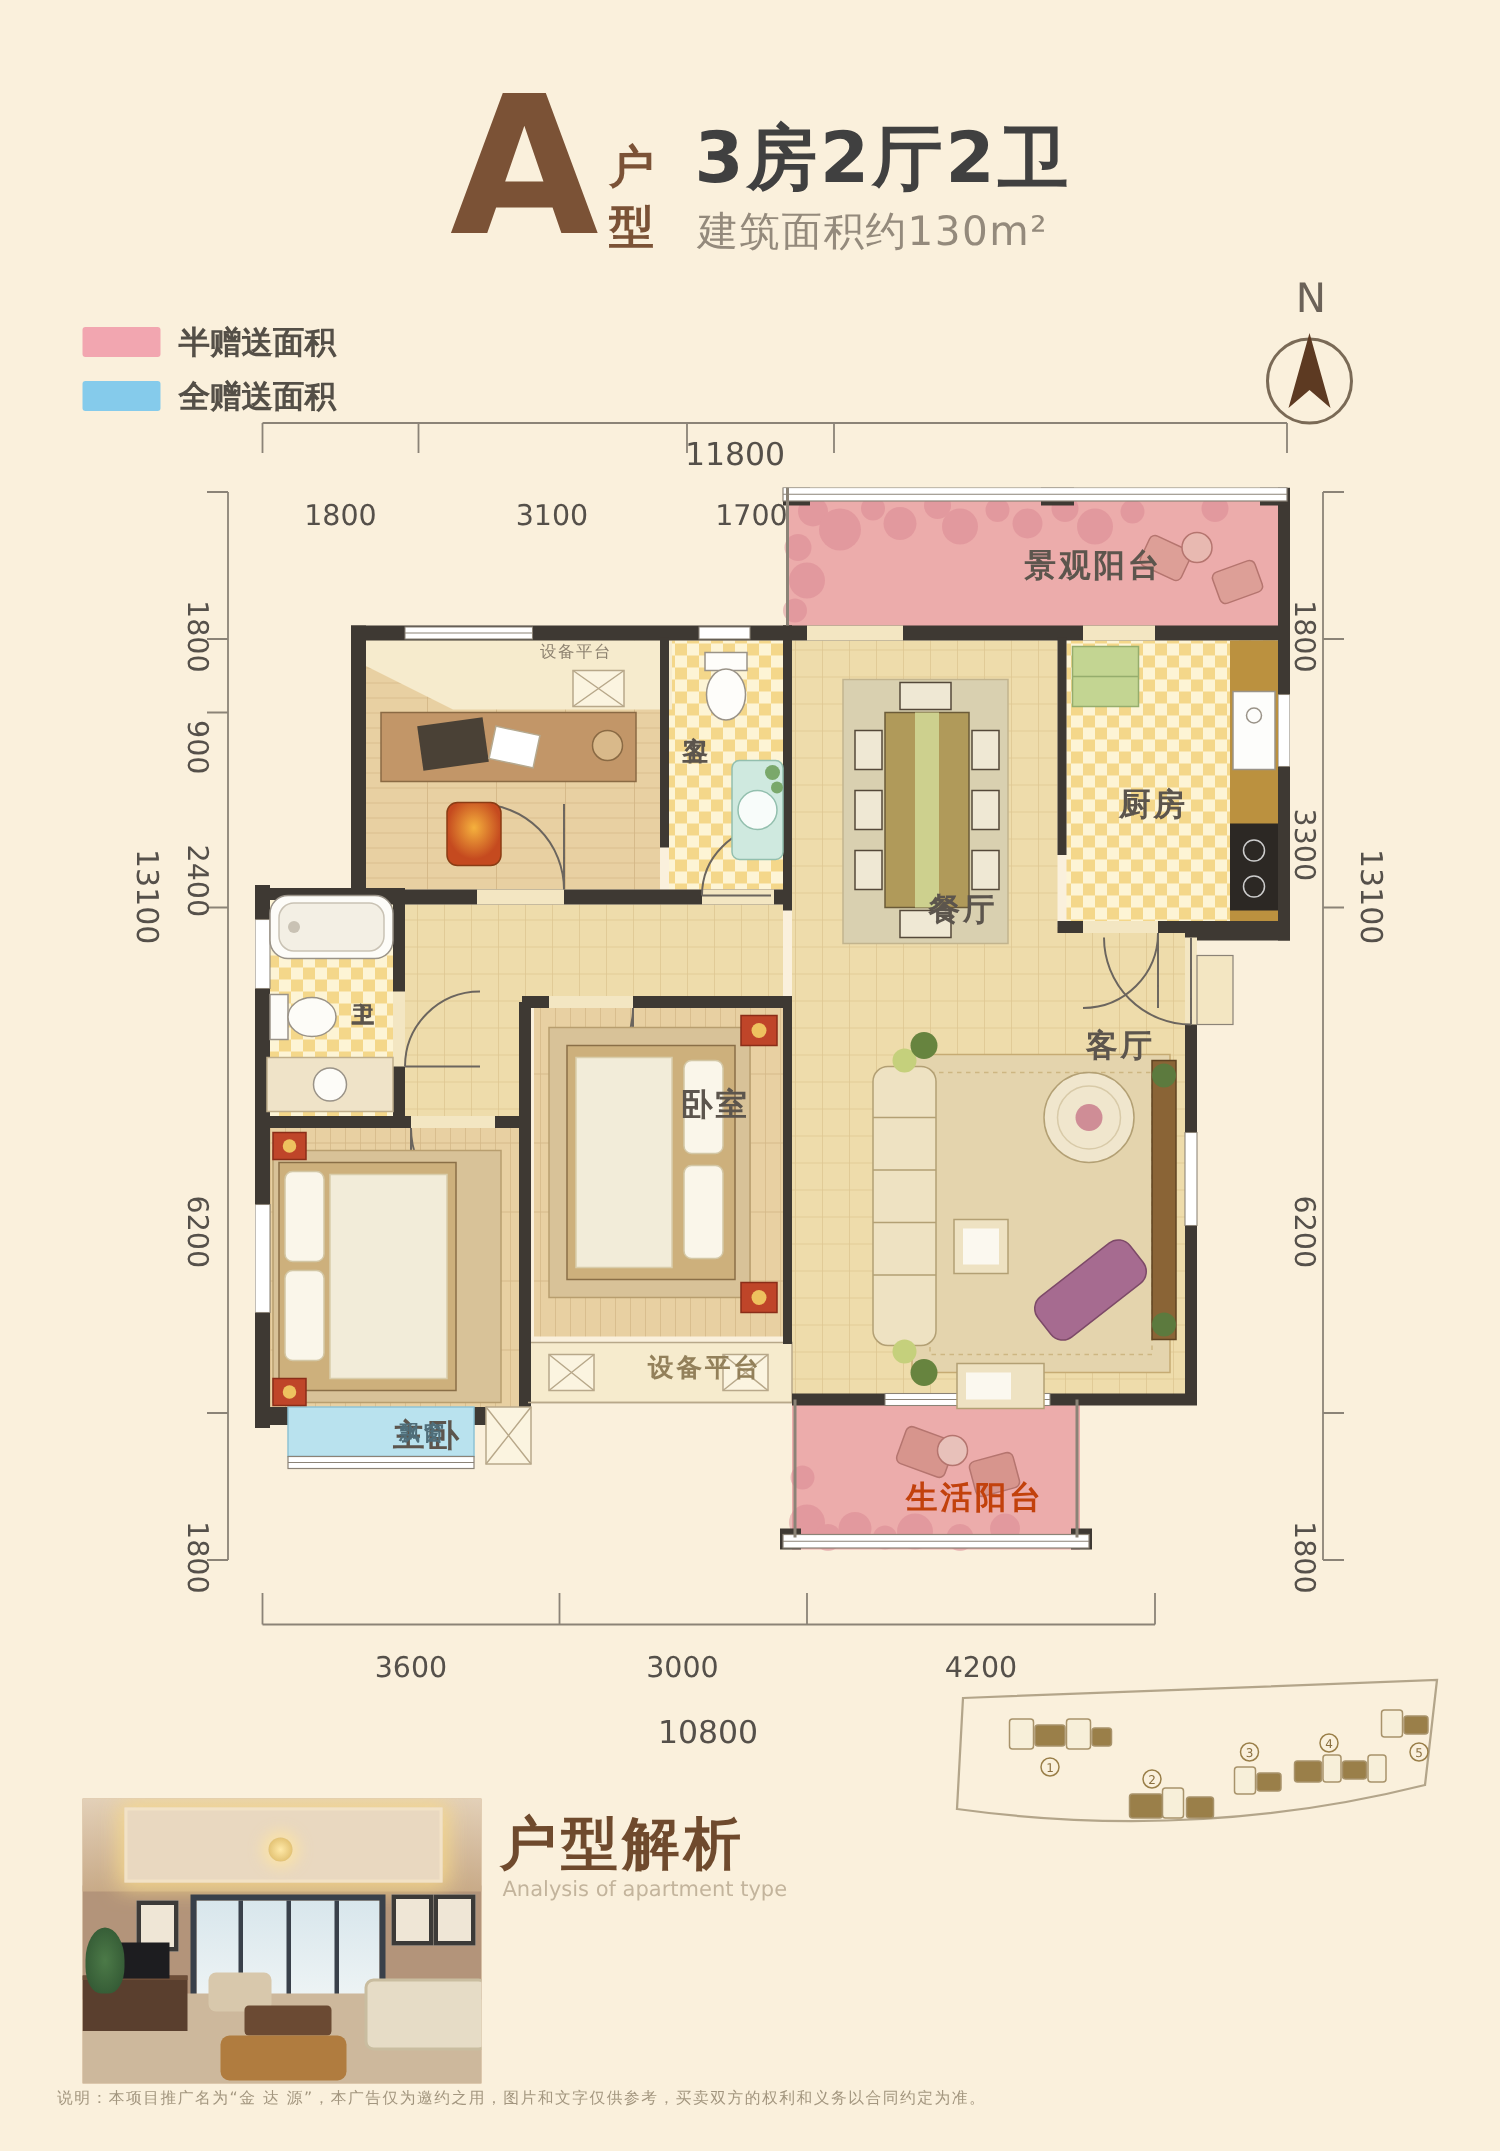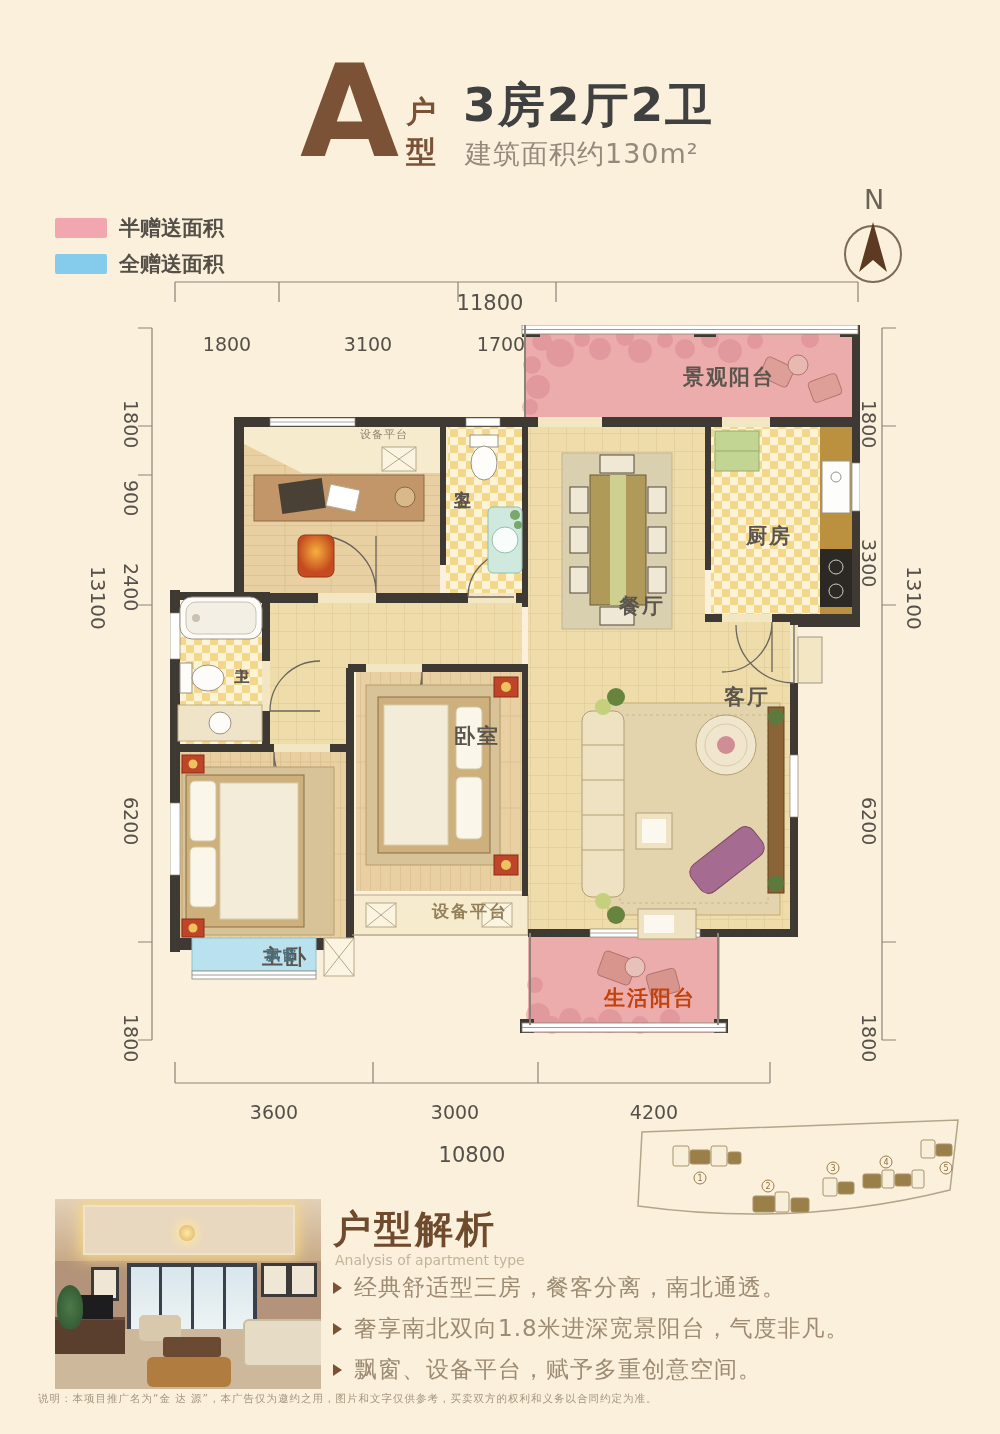--- a/index.html
+++ b/index.html
@@ -472,29 +472,15 @@
     <div class="tv"></div>
     <div class="plant"></div>
     <div class="chair-l"></div>
     <div class="sofa-r"></div>
     <div class="table"></div>
     <div class="ottoman"></div>
   </div>
 
   <div class="abs analysis-heading">户型解析</div>
   <div class="abs analysis-sub">Analysis of apartment type</div>
-  <div class="abs bullets">
-    <div class="bullet-row">
-      <span class="bullet-tri"></span>
-      <span class="bullet-text">经典舒适型三房，餐客分离，南北通透。</span>
-    </div>
-    <div class="bullet-row">
-      <span class="bullet-tri"></span>
-      <span class="bullet-text">奢享南北双向1.8米进深宽景阳台，气度非凡。</span>
-    </div>
-    <div class="bullet-row">
-      <span class="bullet-tri"></span>
-      <span class="bullet-text">飘窗、设备平台，赋予多重创意空间。</span>
-    </div>
-  </div>
 
   <div class="abs disclaimer">说明：本项目推广名为“金 达 源”，本广告仅为邀约之用，图片和文字仅供参考，买卖双方的权利和义务以合同约定为准。</div>
 </div>
 
 </body></html>

